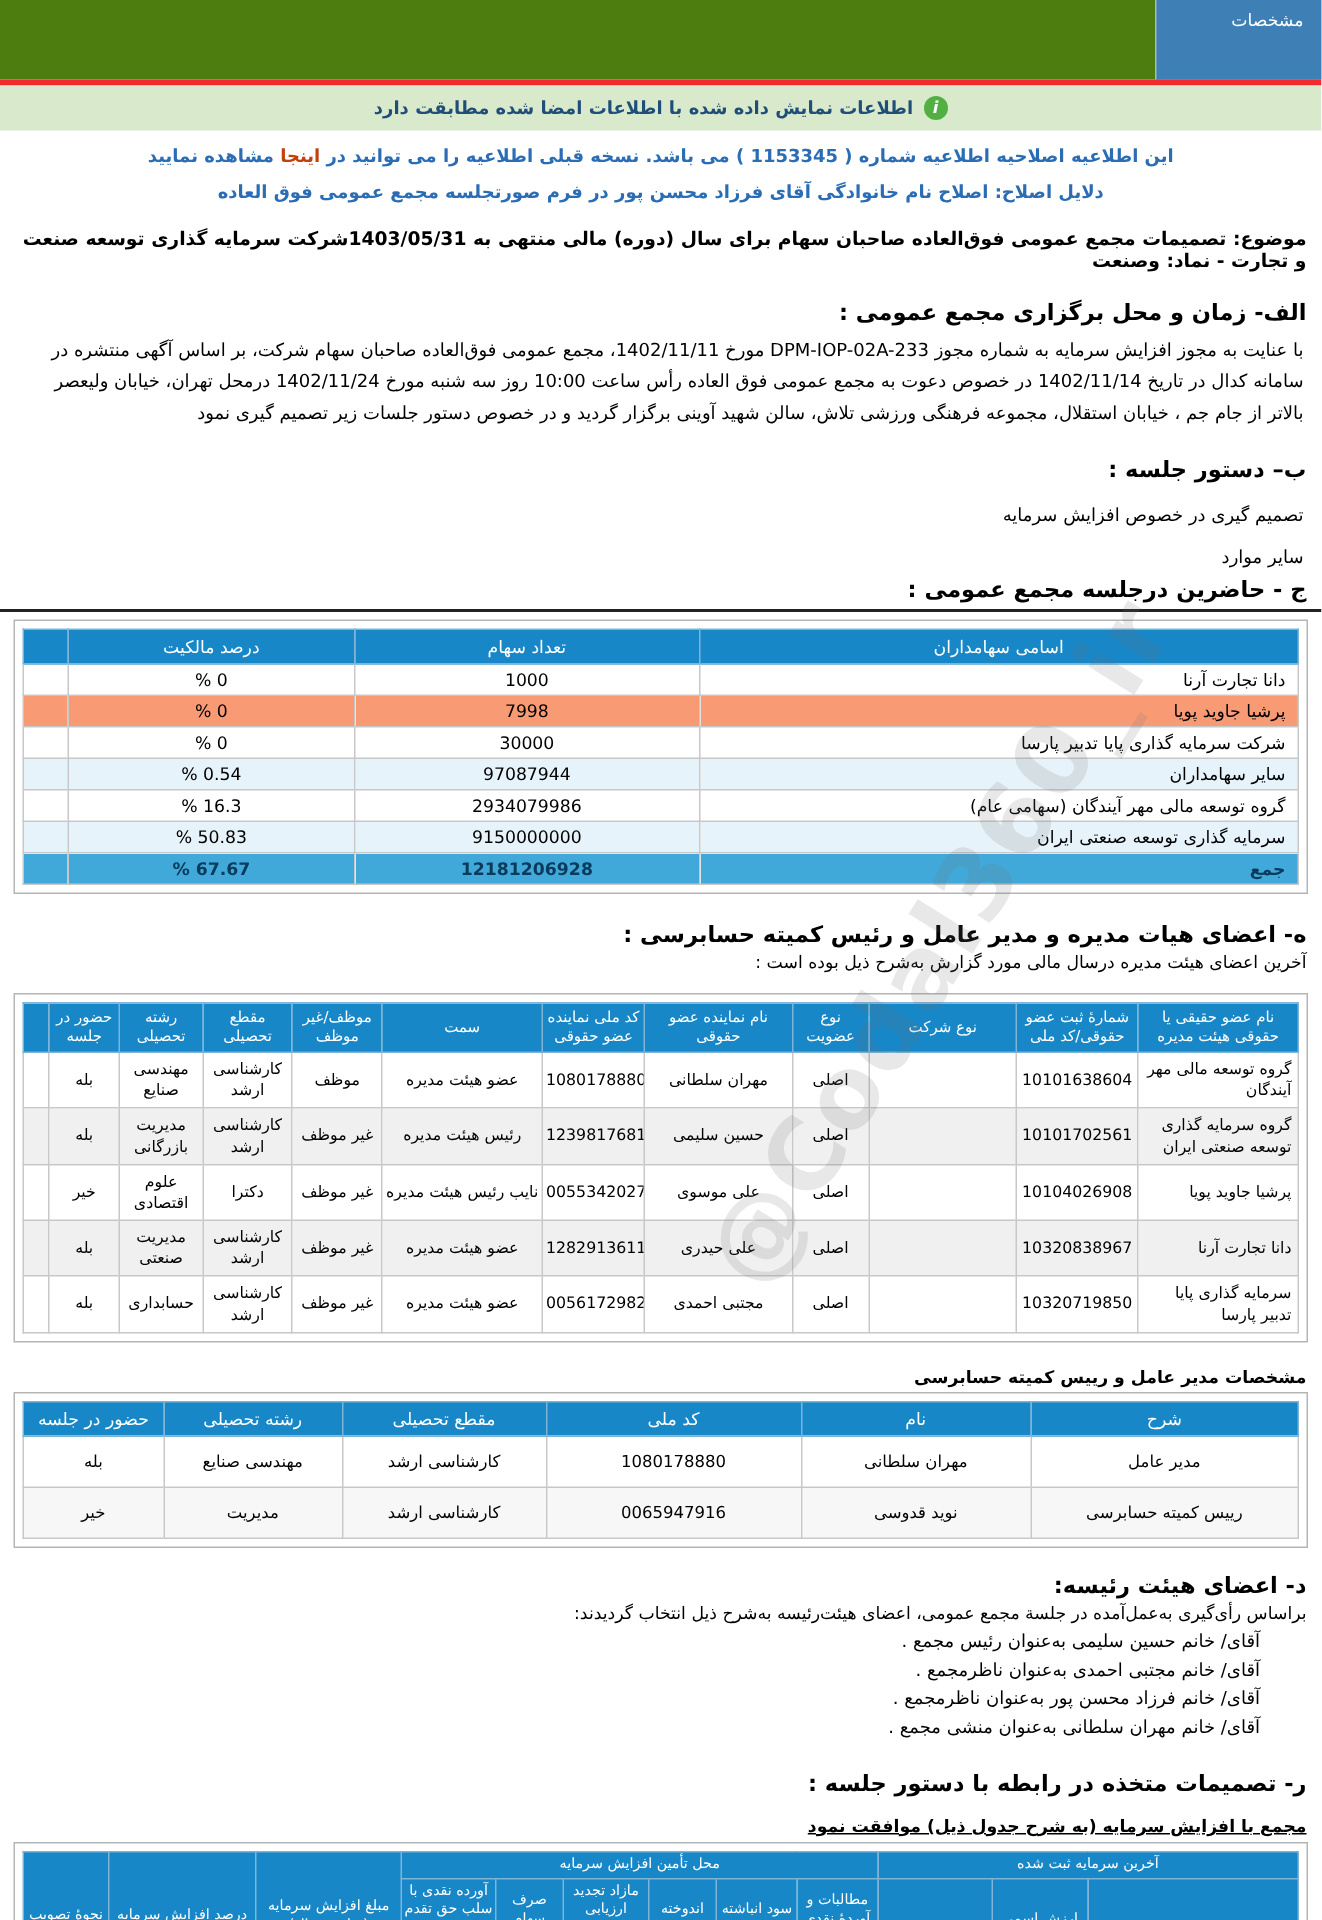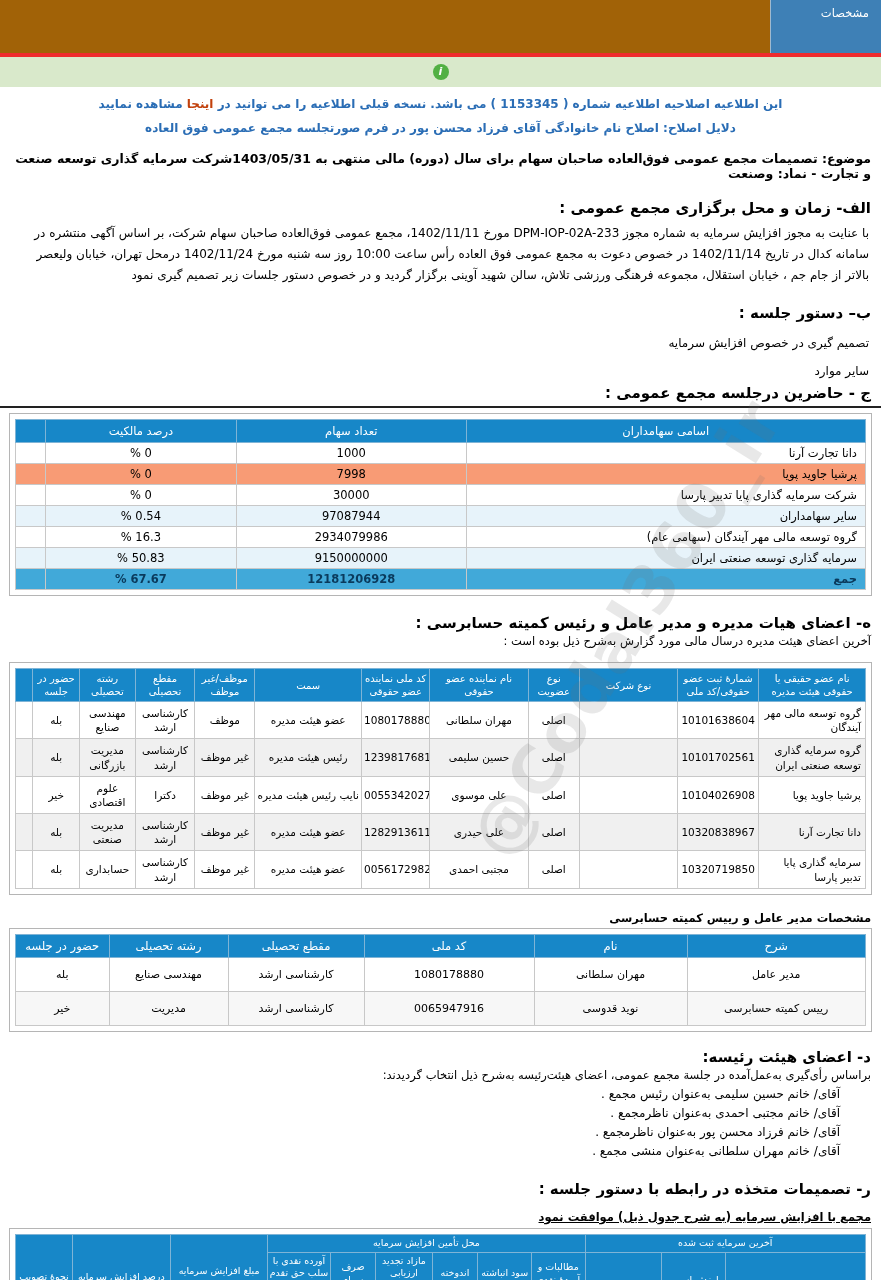--- a/index.html
+++ b/index.html
@@ -8,21 +8,21 @@
     height: 1280px;
     background: #fff;
     font-family: "DejaVu Sans", sans-serif;
     direction: rtl;
     position: relative;
     overflow: hidden;
     color: #000;
     font-size: 12px;
   }
   
-  .topbar { position: relative; height: 53px; background: #a16207; }
+  .topbar { position: relative; height: 53px; background: #4d7c0f; }
   .tab {
     position: absolute; top: 0; right: 0; width: 111px; height: 53px;
     background: #3E80B6; color: #fff; font-size: 11.5px;
     padding: 6px 12px 0 0; border-left: 1px solid #9FB9CF; cursor: pointer;
   }
   .redline { height: 4px; background: #EF2B2D; }
   
   .banner {
     height: 30px; background: #D9E9CB; display: flex; align-items: center;
     justify-content: center; gap: 7px; color: #1F4E79; font-weight: bold; font-size: 12px;
@@ -72,20 +72,21 @@
 
 <div class="topbar">
   <div class="tab">
     <span>مشخصات</span>
   </div>
 </div>
 <div class="redline"></div>
 
 <div class="banner">
   <span class="info-ic">i</span>
+  <span>اطلاعات نمایش داده شده با اطلاعات امضا شده مطابقت دارد</span>
 </div>
 
 <div class="notice">
   <span>این اطلاعیه اصلاحیه اطلاعیه شماره ( 1153345 ) می باشد. نسخه قبلی اطلاعیه را می توانید در</span>
   <a>اینجا</a>
   <span>مشاهده نمایید</span>
 </div>
 <div class="notice">دلایل اصلاح: اصلاح نام خانوادگی آقای فرزاد محسن پور در فرم صورتجلسه مجمع عمومی فوق العاده</div>
 
 <div class="subject">موضوع: تصمیمات مجمع عمومی فوق‌العاده صاحبان سهام برای سال (دوره) مالی منتهی به 1403/05/31شرکت سرمایه گذاری توسعه صنعت و تجارت - نماد: وصنعت</div>

